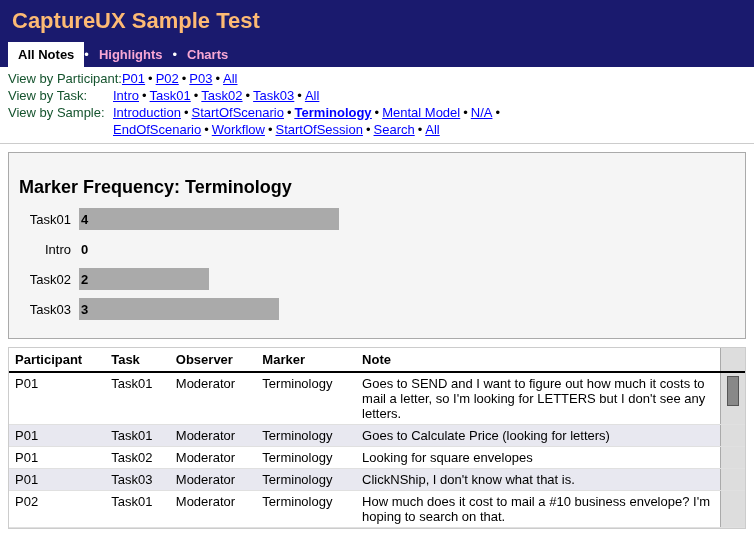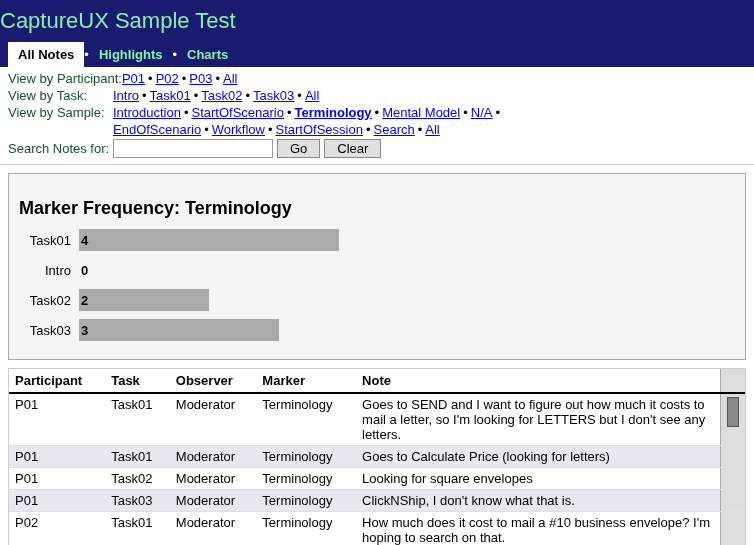--- a/index.html
+++ b/index.html
@@ -1,35 +1,35 @@
 <!DOCTYPE html>
 <html><head>
   <meta charset="utf-8">
   <style>
     * { margin: 0; padding: 0; box-sizing: border-box; }
     body { font-family: Arial, sans-serif; font-size: 13px; background: #fff; width: 754px; }
 
     #app-title {
       background: #1a1a6e;
-      color: #86efac;
-      padding: 8px 0;
+      color: #fdba74;
+      padding: 8px 12px;
       font-size: 22px;
-      font-weight: normal;
+      font-weight: bold;
     }
 
     #tab-bar {
       background: #1a1a6e;
       display: flex;
       align-items: center;
       padding: 0 8px;
       gap: 0;
     }
 
     .tab {
-      color: #86efac;
+      color: #f9a8d4;
       padding: 5px 10px;
       cursor: pointer;
       font-size: 13px;
       font-weight: bold;
       text-decoration: none;
     }
 
     .tab.active {
       background: #fff;
       color: #000;
@@ -234,26 +234,20 @@
   <div class="filter-row" style="padding-left:105px;">
     <a class="filter-link">EndOfScenario</a>
     <span class="filter-sep">•</span>
     <a class="filter-link">Workflow</a>
     <span class="filter-sep">•</span>
     <a class="filter-link">StartOfSession</a>
     <span class="filter-sep">•</span>
     <a class="filter-link">Search</a>
     <span class="filter-sep">•</span>
     <a class="filter-link">All</a>
-  </div>
-  <div class="filter-row">
-    <span class="filter-label">Search Notes for:</span>
-    <input type="text" class="search-input" value="" style="">
-    <button class="go-btn">Go</button>
-    <button class="clear-btn">Clear</button>
   </div>
 </div>
 
 <div id="chart-area">
   <div id="chart-title">Marker Frequency: Terminology</div>
 
   <div class="chart-row">
     <div class="chart-row-label">Task01</div>
     <div class="bar-container" style="position:relative;">
       <div class="bar" style="width:260px;"></div>

